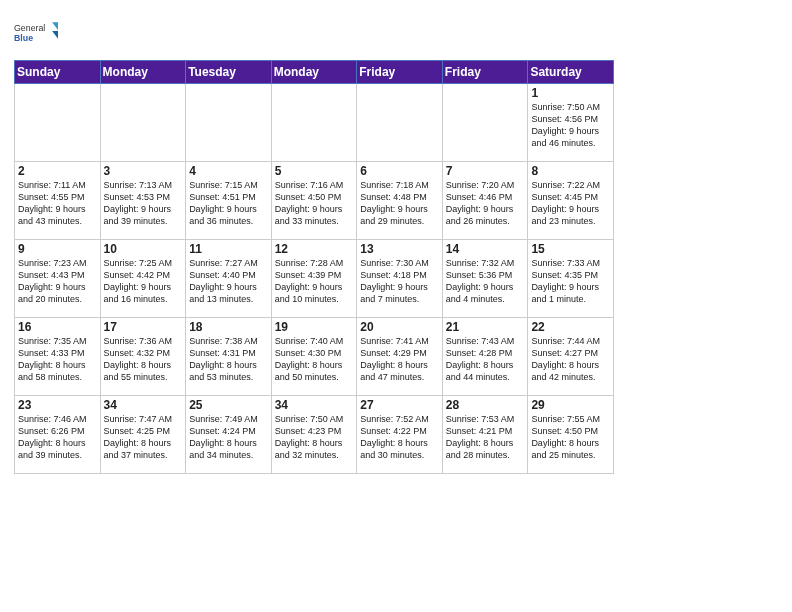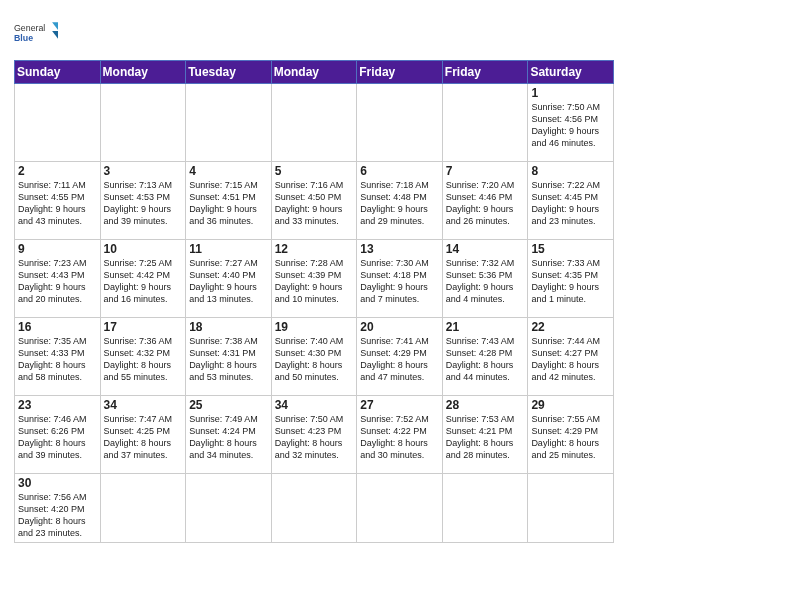--- a/index.html
+++ b/index.html
@@ -293,33 +293,19 @@
           </td>
           <td>
             <span class="day-number">28</span>
             <div class="day-info">Sunrise: 7:53 AM
 Sunset: 4:21 PM
 Daylight: 8 hours and 28 minutes.</div>
           </td>
           <td>
             <span class="day-number">29</span>
             <div class="day-info">Sunrise: 7:55 AM
-Sunset: 4:29 PM
+Sunset: 4:50 PM
 Daylight: 8 hours and 25 minutes.</div>
           </td>
-        </tr>
-        <tr class="last-row">
-          <td>
-            <span class="day-number">30</span>
-            <div class="day-info">Sunrise: 7:56 AM
-Sunset: 4:20 PM
-Daylight: 8 hours and 23 minutes.</div>
-          </td>
-          <td class="empty-cell"></td>
-          <td class="empty-cell"></td>
-          <td class="empty-cell"></td>
-          <td class="empty-cell"></td>
-          <td class="empty-cell"></td>
-          <td class="empty-cell"></td>
         </tr>
       </tbody>
   </table>
 </div>
 
 </body></html>

